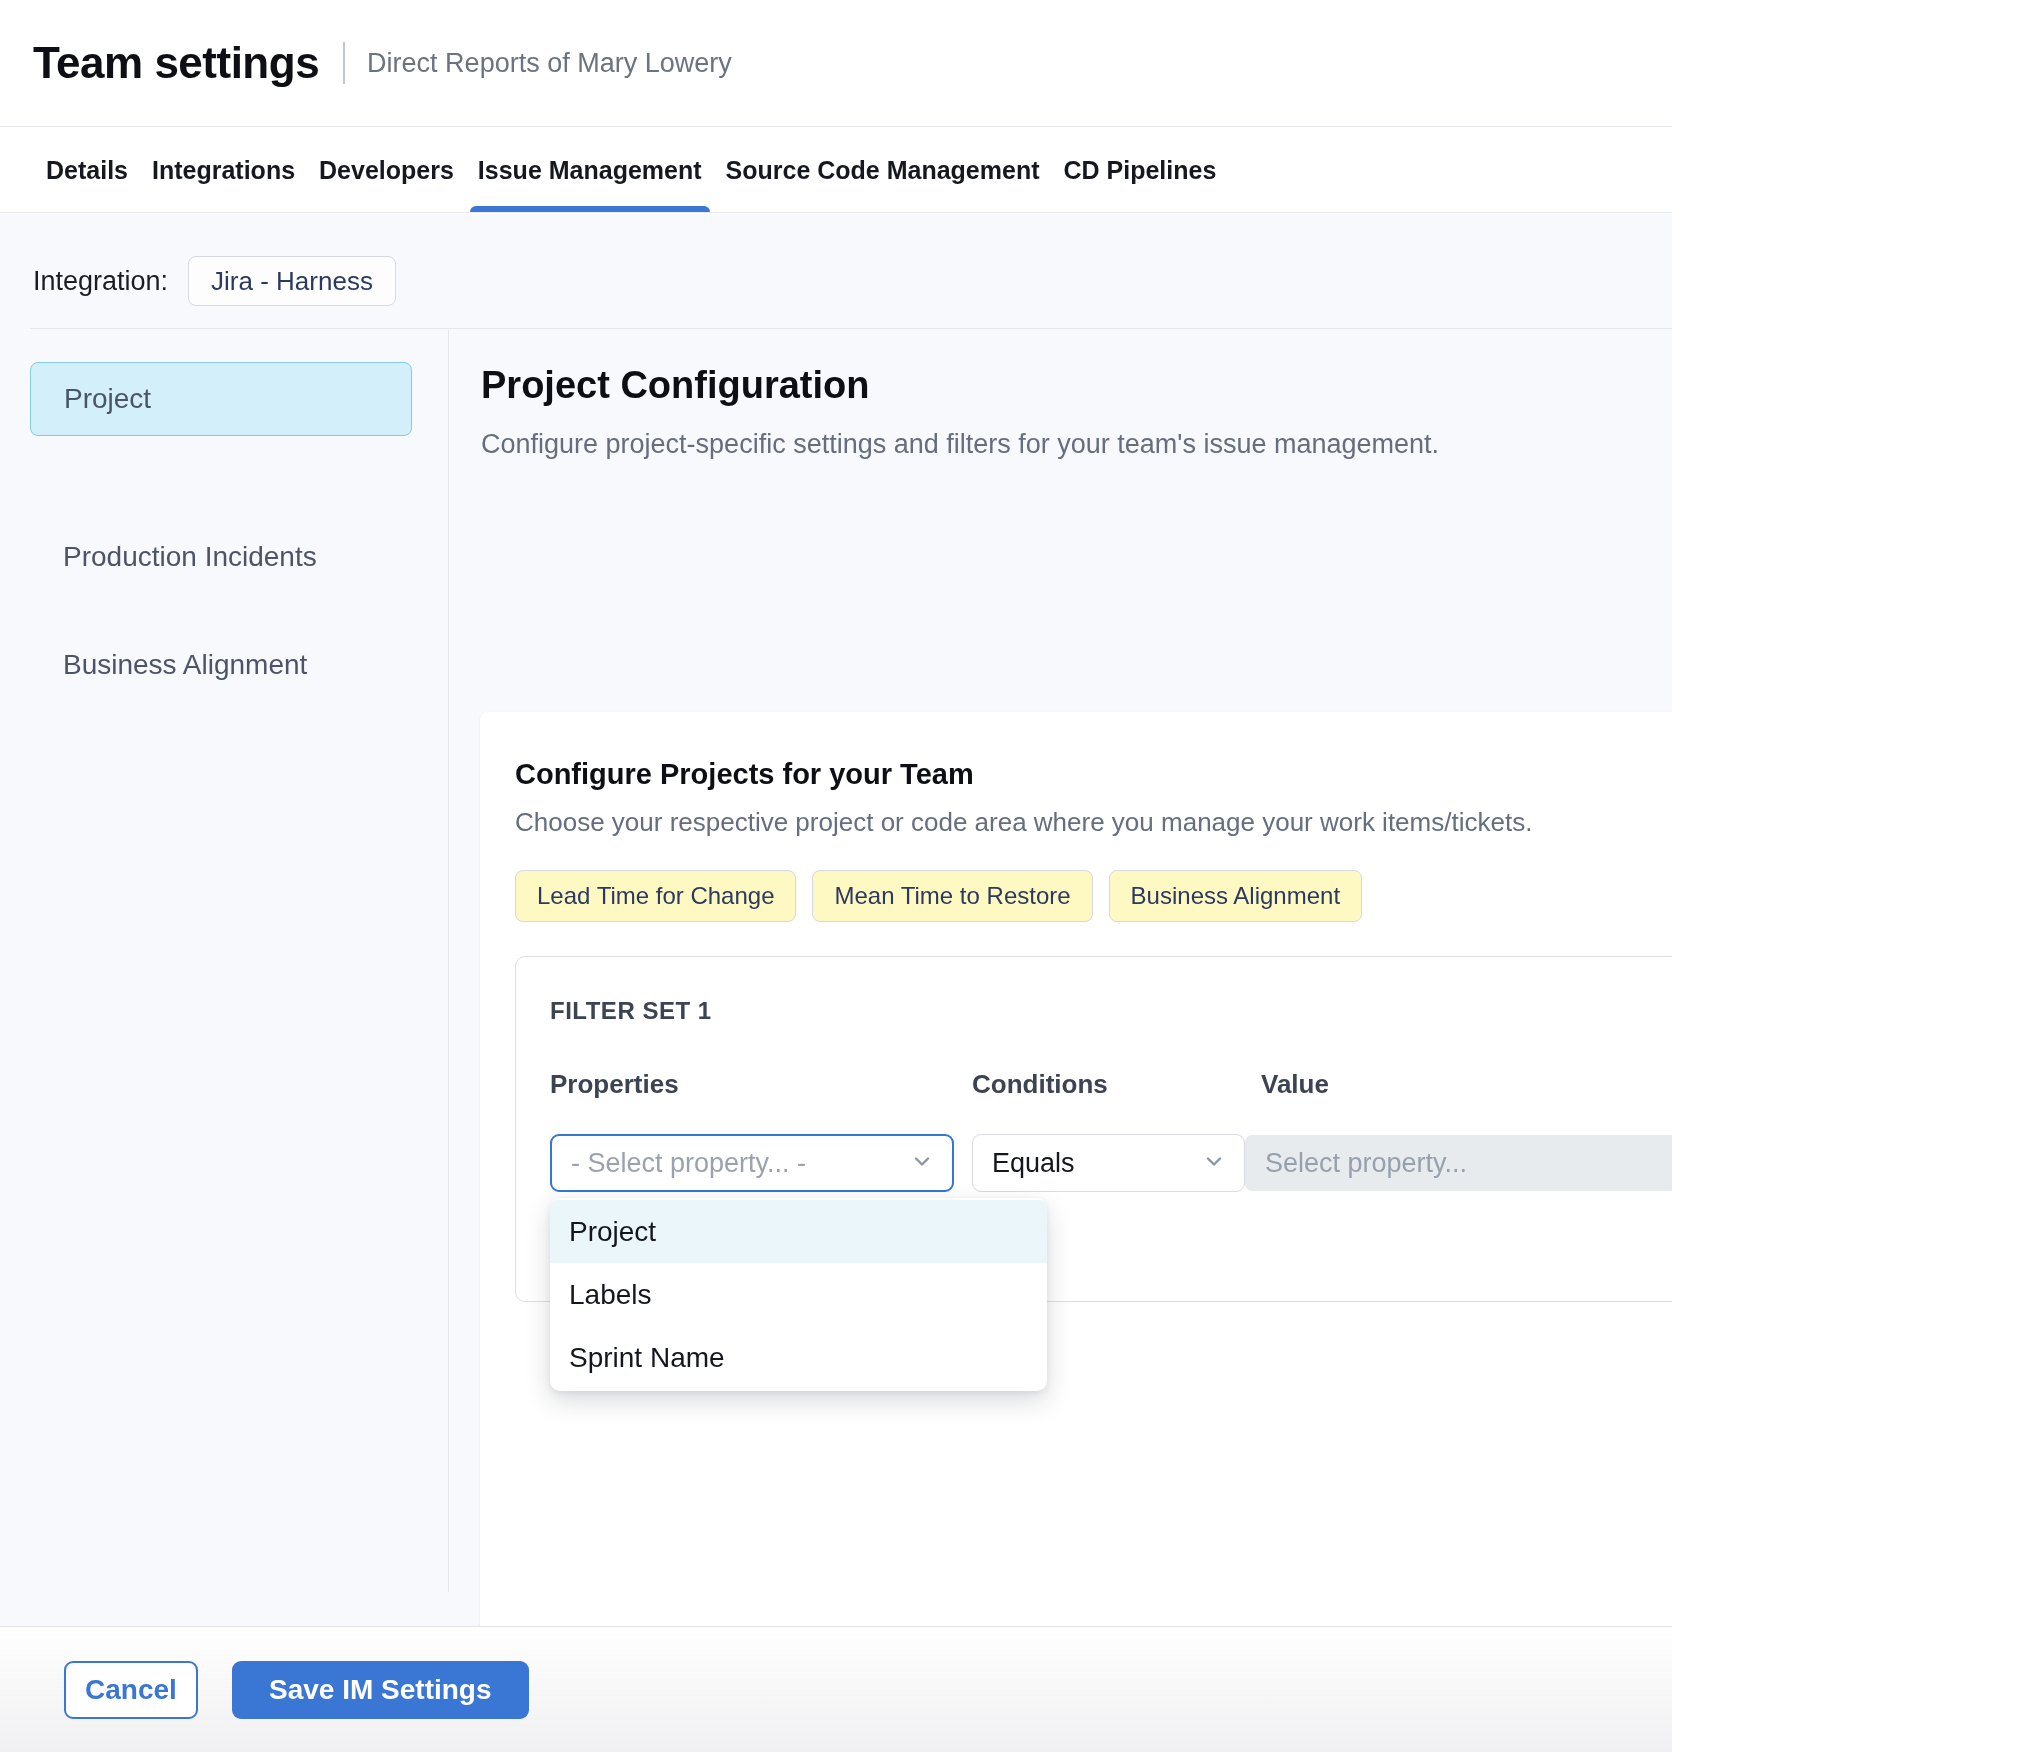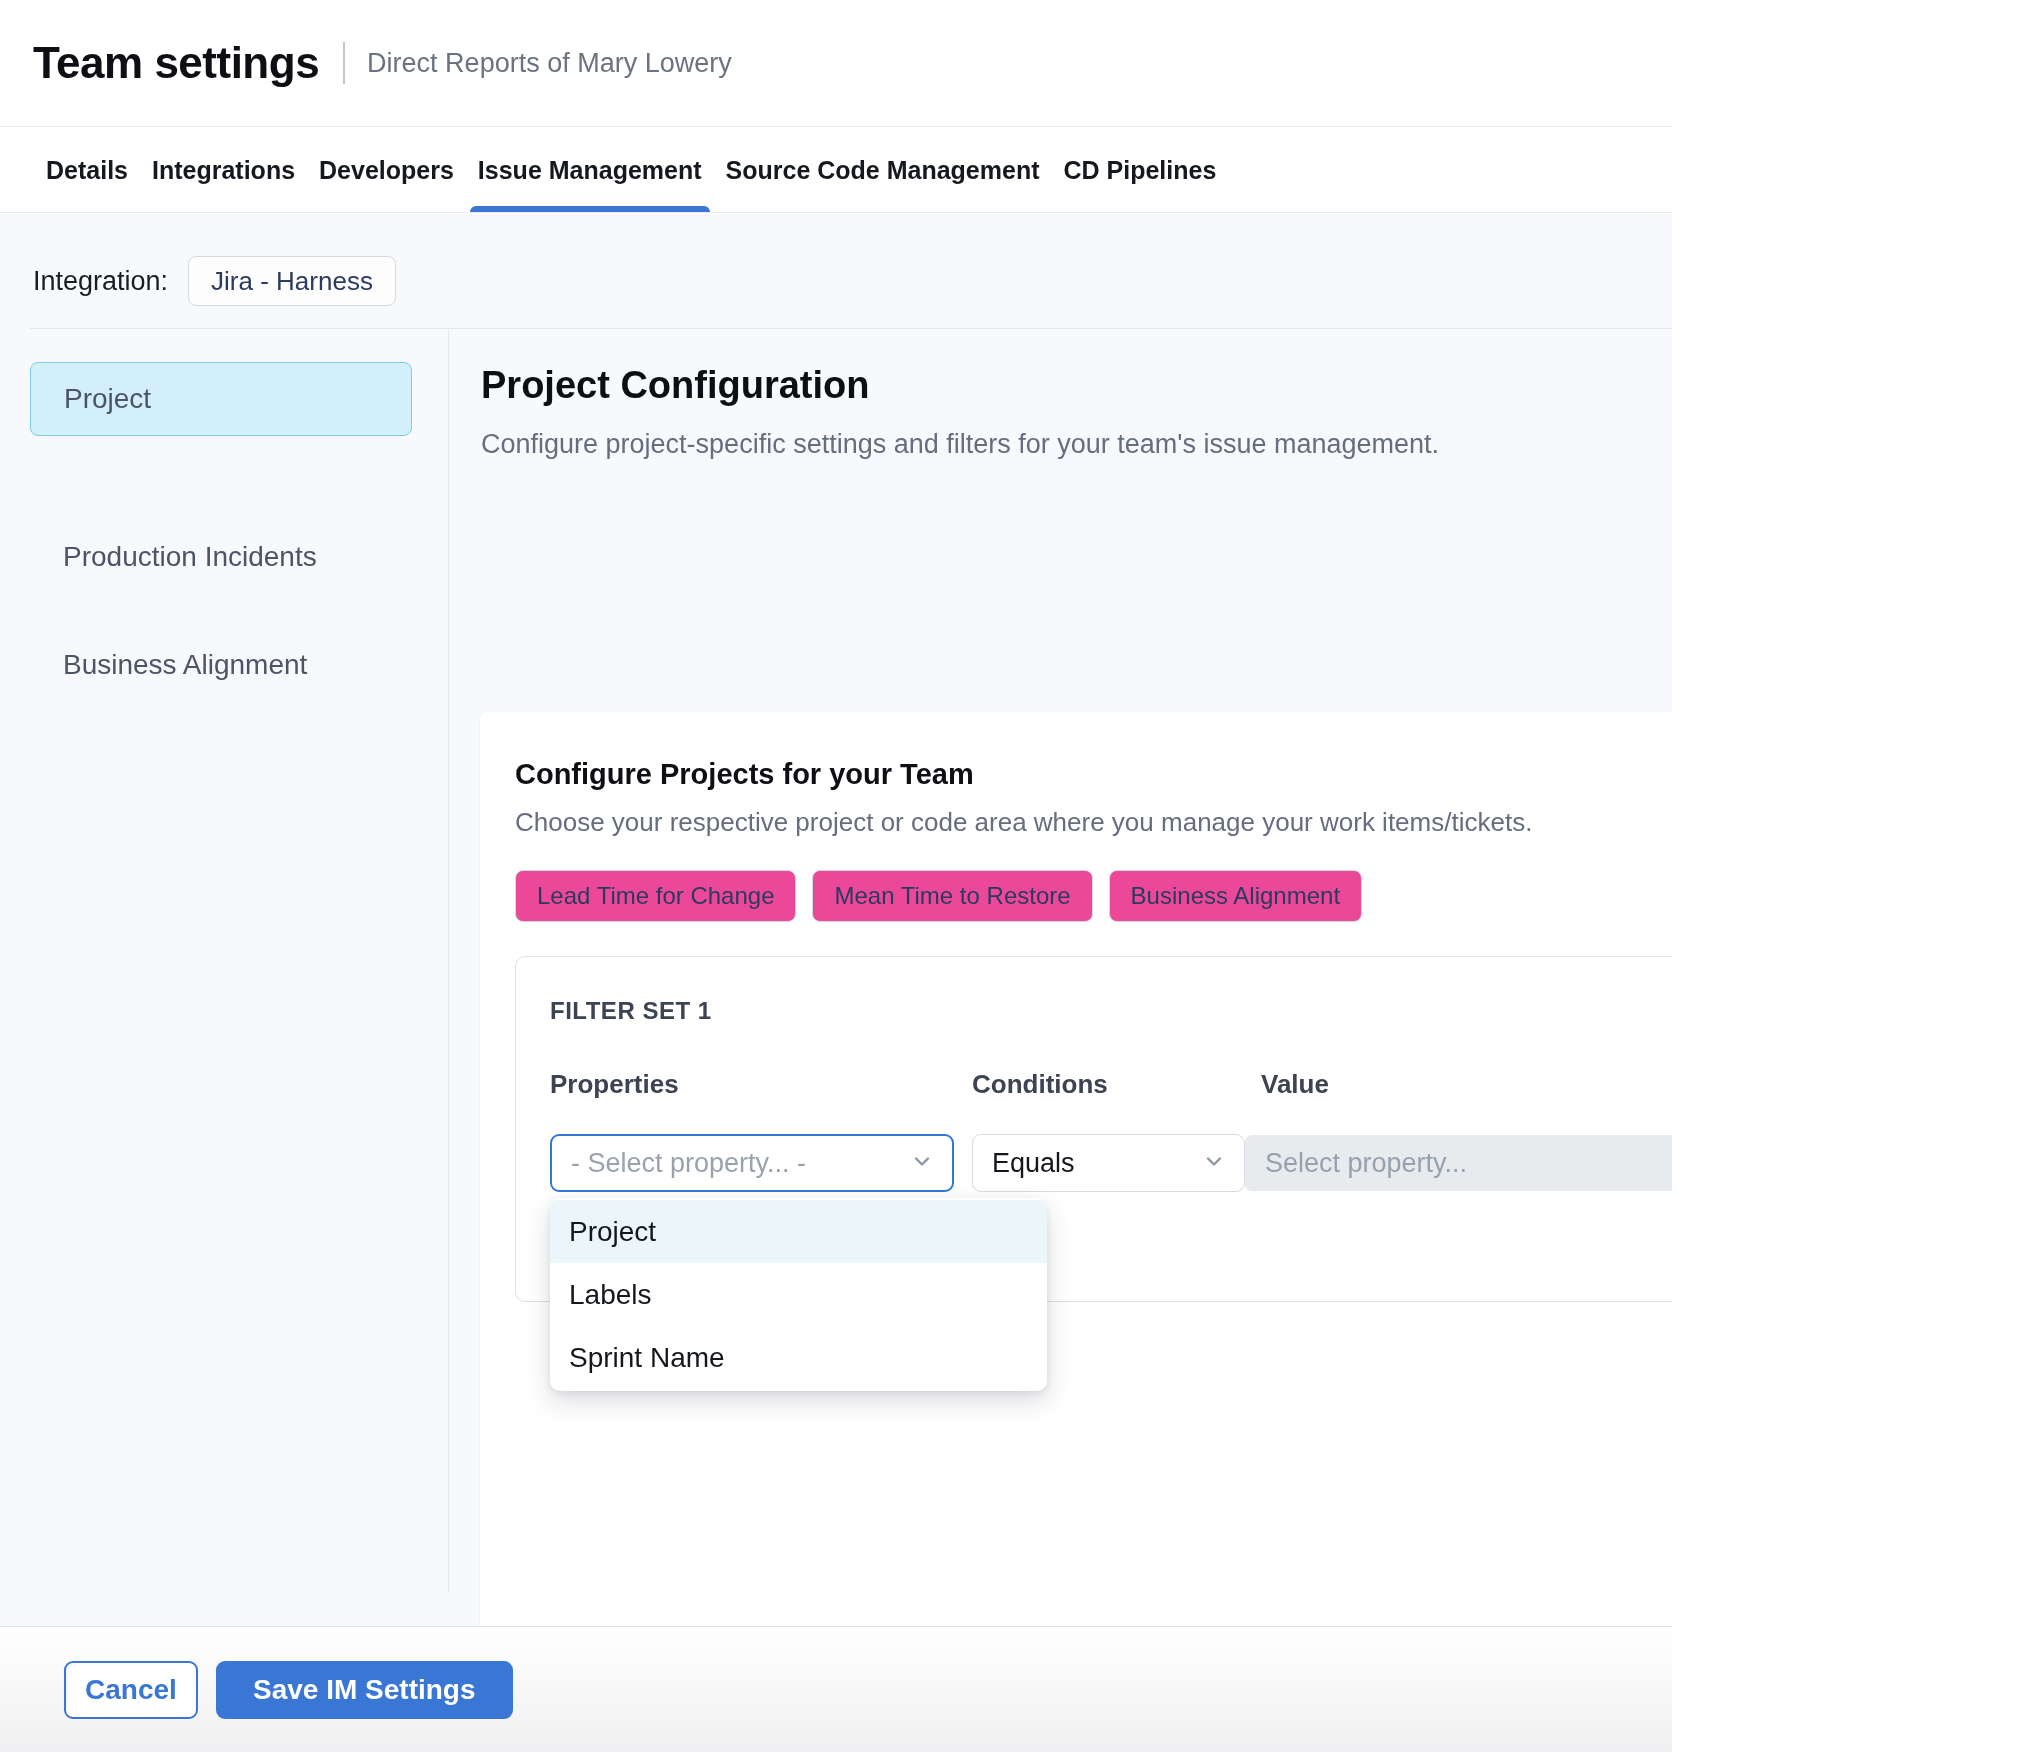--- a/index.html
+++ b/index.html
@@ -48,21 +48,21 @@
 
   
   .card { position:absolute; left:31px; top:382px; width:1528px; height:1062px; background:#ffffff;
           border-radius:8px; box-shadow:0 1px 3px rgba(25,32,45,0.08), 0 1px 1px rgba(25,32,45,0.04);
           padding:46px 0 0 35px; }
   .scroll-track { position:absolute; top:0; right:0; bottom:0; width:30px; background:#f6f6f8;
           border-left:1px solid #ececef; border-radius:0 8px 8px 0; }
   .card-title { font-size:29px; font-weight:700; color:#0d0f14; }
   .card-subtitle { font-size:26px; color:#656d7e; margin-top:16px; }
   .chips { display:flex; gap:16px; margin-top:32px; }
-  .chip { font-size:24px; color:#2b3a5e; background:#ec4899; border:1px solid #d5d8e0; border-radius:8px;
+  .chip { font-size:24px; color:#2b3a5e; background:#fef9c3; border:1px solid #d5d8e0; border-radius:8px;
           padding:10px 21px; line-height:1.25; cursor:pointer; white-space:nowrap; }
 
   
   .filter-card { position:relative; margin-top:34px; width:1428px; height:346px;
           border:1.5px solid #dcdee6; border-radius:10px; padding:40px 0 0 34px; }
   .fs-title { font-size:24px; font-weight:700; letter-spacing:0.5px; color:#3c4352; }
   .fs-labels { display:flex; margin-top:44px; }
   .fs-label { font-size:26px; font-weight:700; color:#3c4352; }
   .fs-label.c1 { width:404px; margin-right:18px; }
   .fs-label.c2 { width:273px; margin-right:16px; }
@@ -84,21 +84,21 @@
   .dropdown { position:absolute; left:34px; top:241px; width:497px; background:#ffffff;
           border-radius:10px; box-shadow:0 10px 26px rgba(23,32,49,0.16), 0 2px 6px rgba(23,32,49,0.08);
           padding:2px 0; z-index:30; }
   .dd-item { height:63px; display:flex; align-items:center; padding-left:19px; font-size:28px;
           color:#14171d; cursor:pointer; }
   .dd-item.highlighted { background:#ebf6fb; border-radius:8px 8px 0 0; }
 
   
   .footer { position:absolute; left:0; bottom:0; width:100%; height:126px;
           background:linear-gradient(#ffffff, #f0f0f2); border-top:1px solid #e2e3e6;
-          display:flex; align-items:center; gap:18px; padding-left:64px; }
+          display:flex; align-items:center; gap:34px; padding-left:64px; }
   .btn { height:58px; border-radius:9px; font-size:28px; font-weight:700; font-family:inherit; cursor:pointer; }
   .btn-cancel { width:134px; background:#ffffff; border:2px solid #3a76d3; color:#3a76d3; }
   .btn-save { padding:0 37px; background:#3a76d3; border:none; color:#ffffff; }
 </style>
 </head>
 <body>
 
 <div id="page">
 
   <div class="header">

